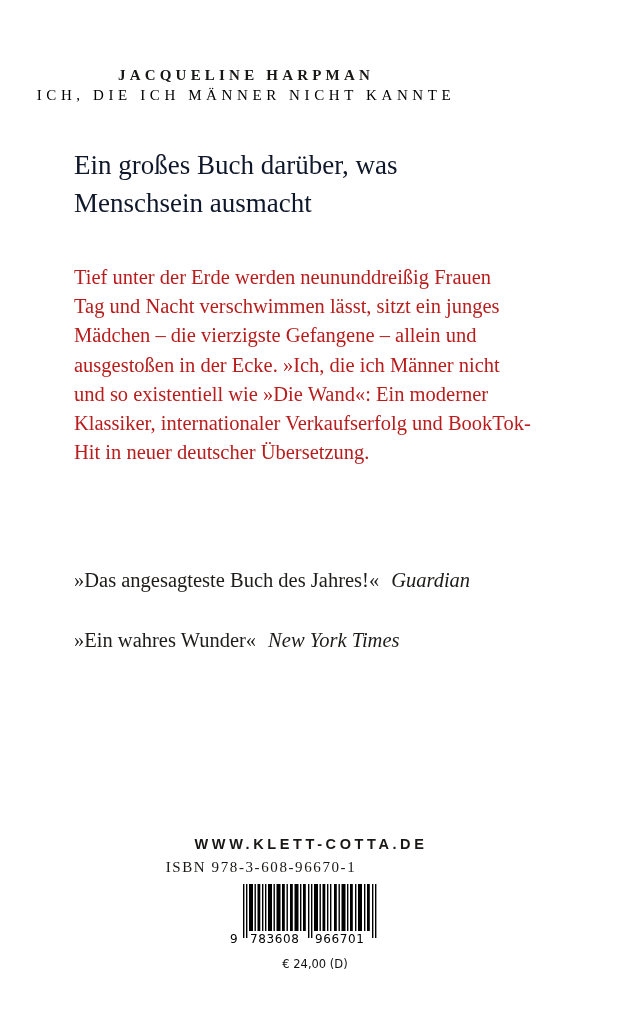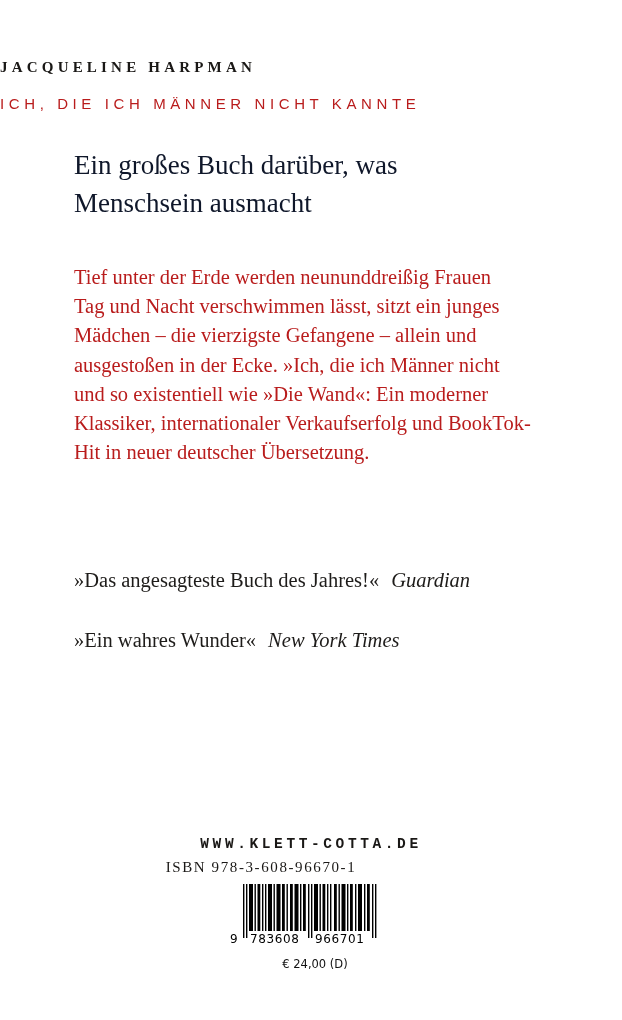--- a/index.html
+++ b/index.html
@@ -10,40 +10,40 @@
   body {
     width: 622px;
     height: 1020px;
     position: relative;
     overflow: hidden;
     color: #1e1c1a;
     font-family: "DejaVu Serif", "Liberation Serif", serif;
   }
   .header {
     position: absolute;
-    top: 58px;
+    top: 66px;
     left: 0;
     width: 492px;
-    text-align: left;
+    text-align: center;
   }
   .author {
     font-family: "Liberation Serif", serif;
     font-weight: bold;
     font-size: 15px;
     letter-spacing: 4.2px;
     line-height: 18px;
     color: #1a1816;
   }
   .booktitle {
-    font-family: Liberation Sans, sans-serif;
+    font-family: Liberation Serif, serif;
     font-size: 15px;
     letter-spacing: 4.6px;
     line-height: 18px;
-    color: #b91c1c;
-    margin-top: 19px;
+    color: #000000;
+    margin-top: 2px;
   }
   .headline {
     position: absolute;
     top: 146px;
     left: 74px;
     width: 500px;
     font-family: "Liberation Serif", serif;
     font-size: 27px;
     line-height: 38px;
     color: #0f172a;
@@ -74,21 +74,21 @@
     margin-left: 12px;
   }
   .q1 { top: 551px; }
   .q2 { top: 611px; }
   .footer-url {
     position: absolute;
     top: 836px;
     left: 0;
     width: 622px;
     text-align: center;
-    font-family: Liberation Mono, monospace;
+    font-family: Liberation Sans, sans-serif;
     font-weight: bold;
     font-size: 14.5px;
     letter-spacing: 3.6px;
     color: #1a1816;
   }
   .isbn {
     position: absolute;
     top: 859px;
     left: 0;
     width: 522px;

